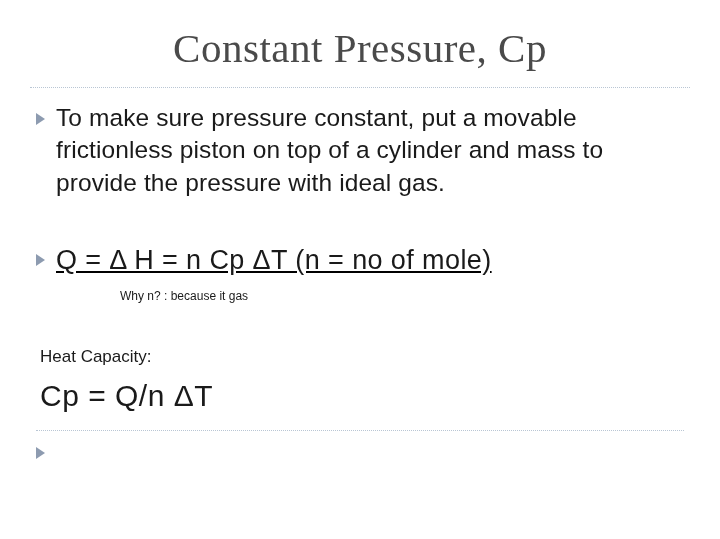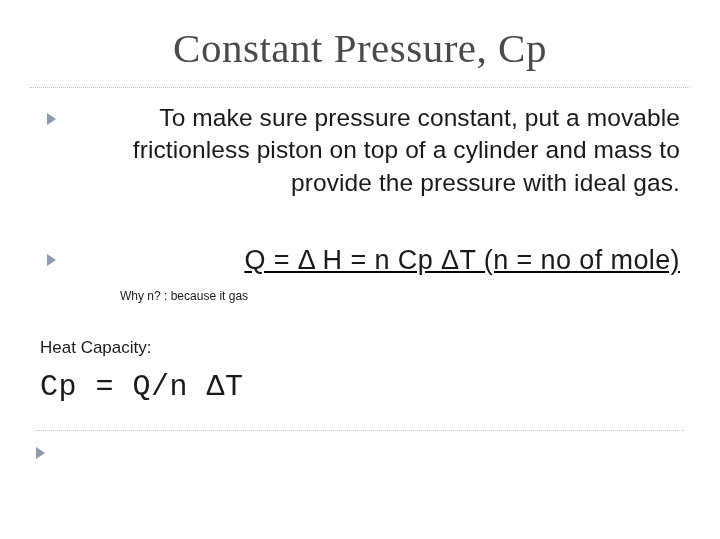--- a/index.html
+++ b/index.html
@@ -36,21 +36,20 @@
     border: 0;
     border-top: 1px dotted #b9c6d4;
     height: 0;
   }
   .body {
     padding: 14px 40px 0 36px;
   }
   .bullet-row {
     display: flex;
     align-items: flex-start;
-    text-align: right;
   }
   .bullet-marker {
     flex: 0 0 auto;
     width: 20px;
     padding-top: 11px;
     color: #9aa6b8;
     font-size: 13px;
     line-height: 1;
   }
   .tri {
@@ -79,30 +78,29 @@
     font-size: 27px;
     color: #1a1a1a;
     letter-spacing: 0.4px;
   }
   .subnote {
     margin: 10px 0 0 84px;
     font-size: 12px;
     color: #1a1a1a;
   }
   .heat-label {
-    margin: 35px 0 0 4px;
+    margin: 44px 0 0 4px;
     font-size: 17px;
     color: #1a1a1a;
   }
   .final-eq {
     margin: 12px 0 0 4px;
     font-size: 30px;
     color: #1a1a1a;
     letter-spacing: 0.5px;
-    font-family: Liberation Mono, monospace;
   }
   .footer-rule {
     position: absolute;
     left: 36px;
     right: 36px;
     bottom: 44px;
     border: 0;
     border-top: 1px dotted #b9c6d4;
     height: 0;
   }

